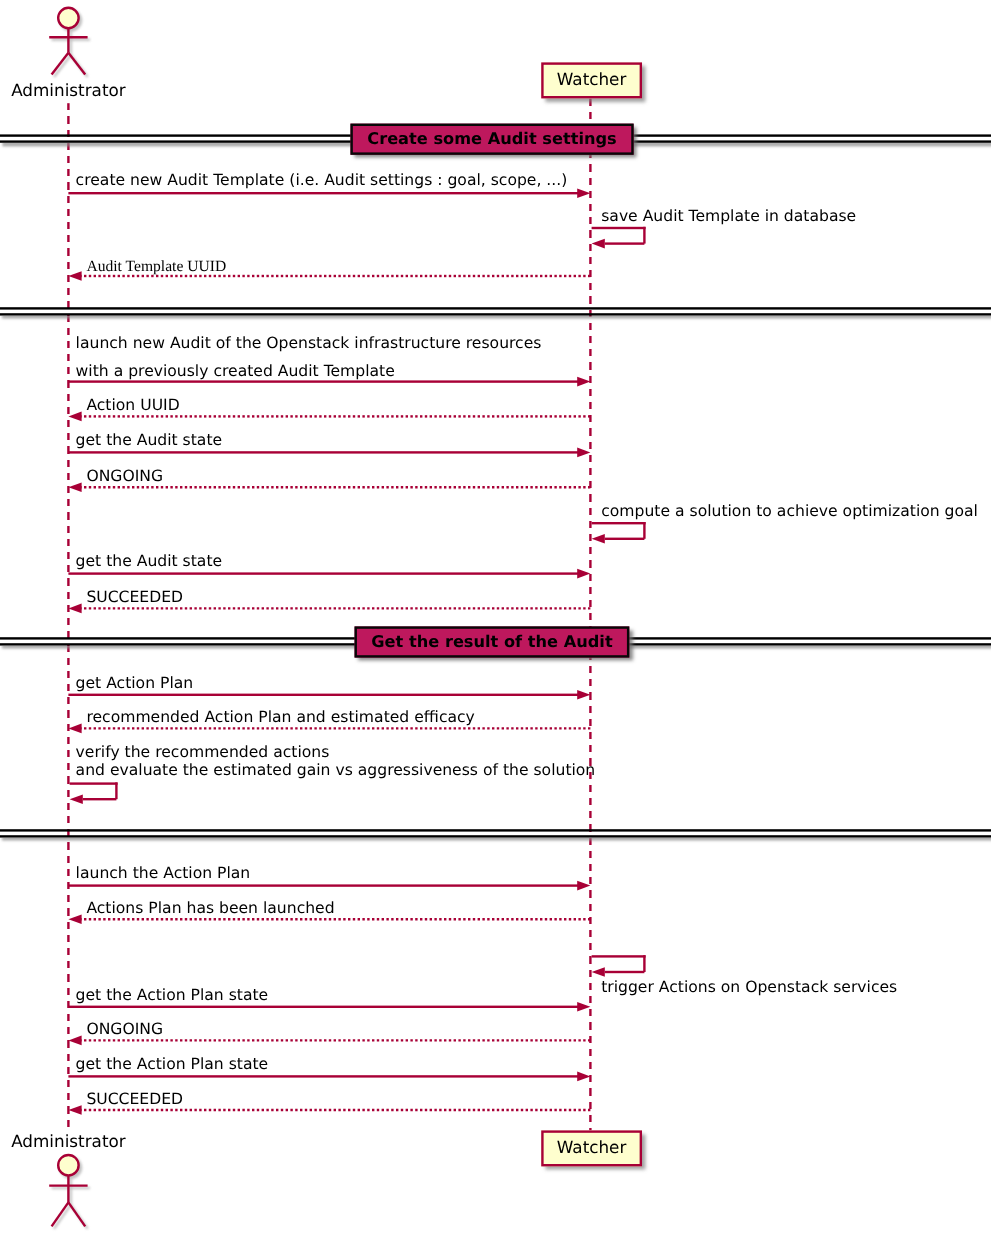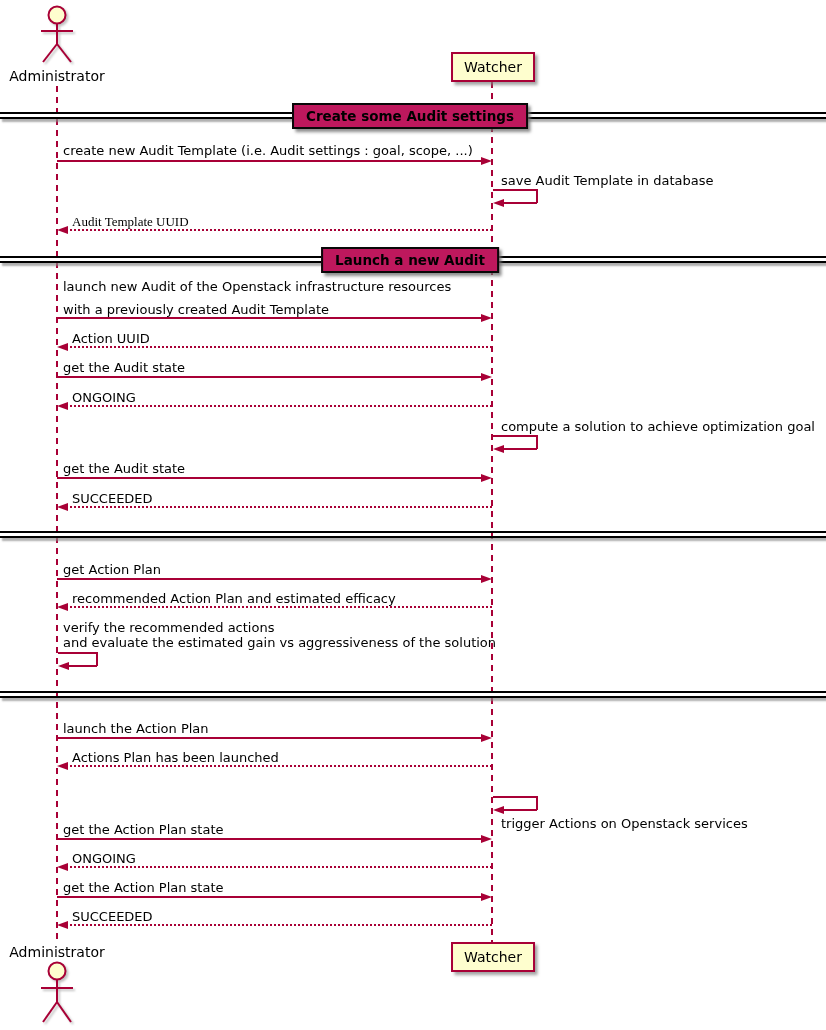--- a/index.html
+++ b/index.html
@@ -46,23 +46,23 @@
 
 <div id="diagram">
 
   <div class="lifeline" style="left:56px; top:86px; height:858px;"></div>
   <div class="lifeline" style="left:491px; top:82px; height:860px;"></div>
 
   <div class="divline" style="top:112px;"></div>
   <div class="divbox" style="left:410px; top:116px;">Create some Audit settings</div>
 
   <div class="divline" style="top:256px;"></div>
-  <div class="divbox" style="left:410px; top:260px;">Launch a new Audit</div>
 
   <div class="divline" style="top:531px;"></div>
+  <div class="divbox" style="left:410px; top:535px;">Get the result of the Audit</div>
 
   <div class="divline" style="top:691px;"></div>
 
   <div>
     <div class="txt" style="left:63px; top:143px;">create new Audit Template (i.e. Audit settings : goal, scope, ...)</div>
     <div class="line-solid" style="left:57px; top:160px; width:430px;"></div>
     <div class="head-r" style="left:481px; top:157px;"></div>
   </div>
 
   <div>

